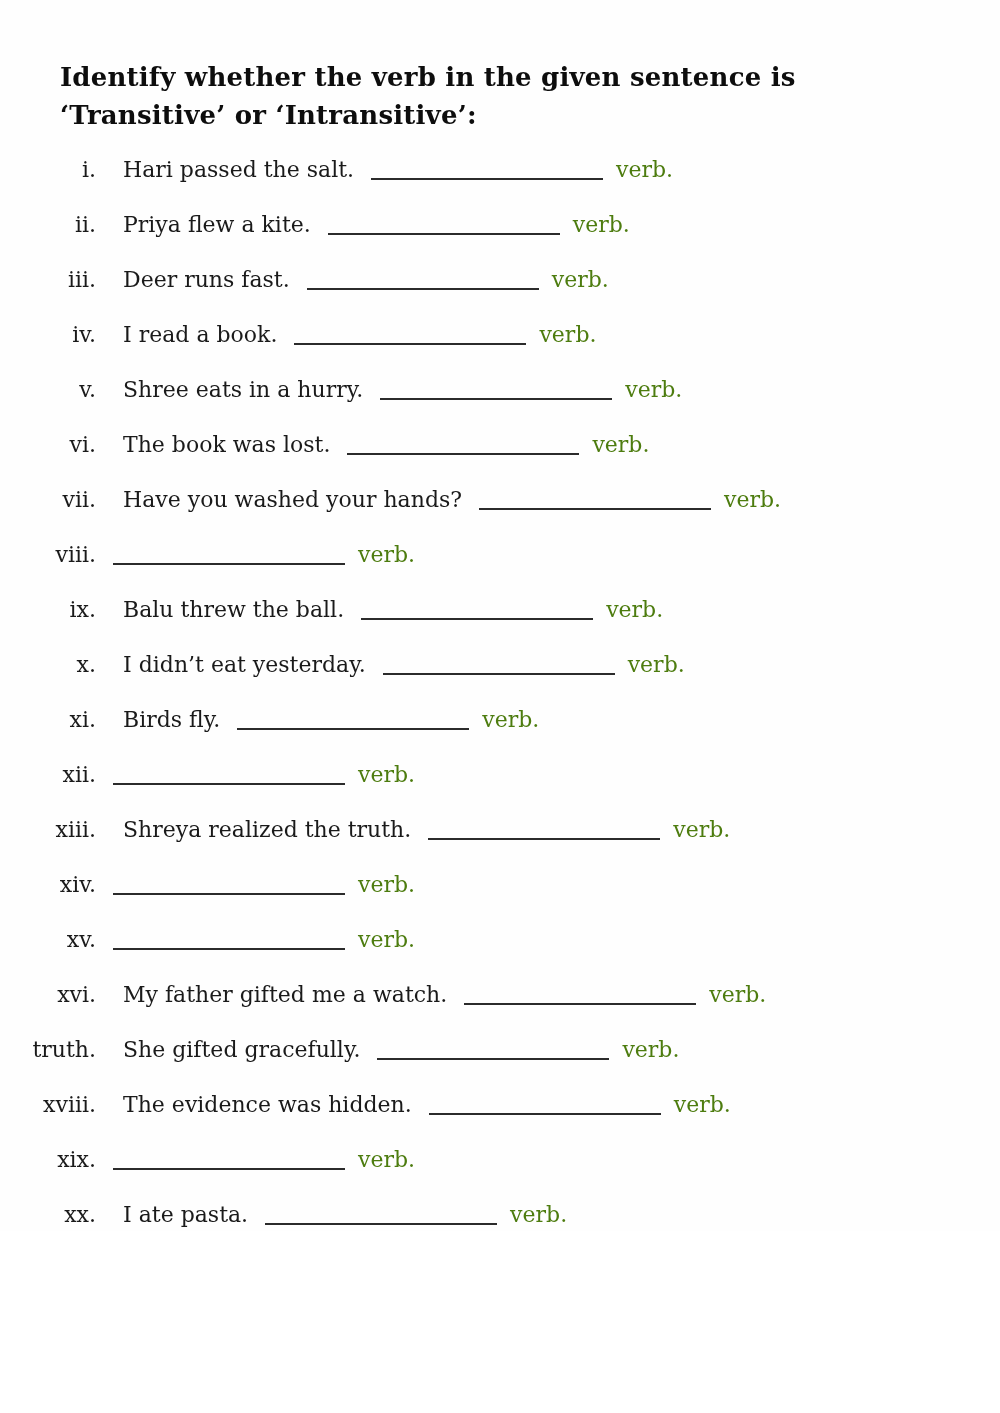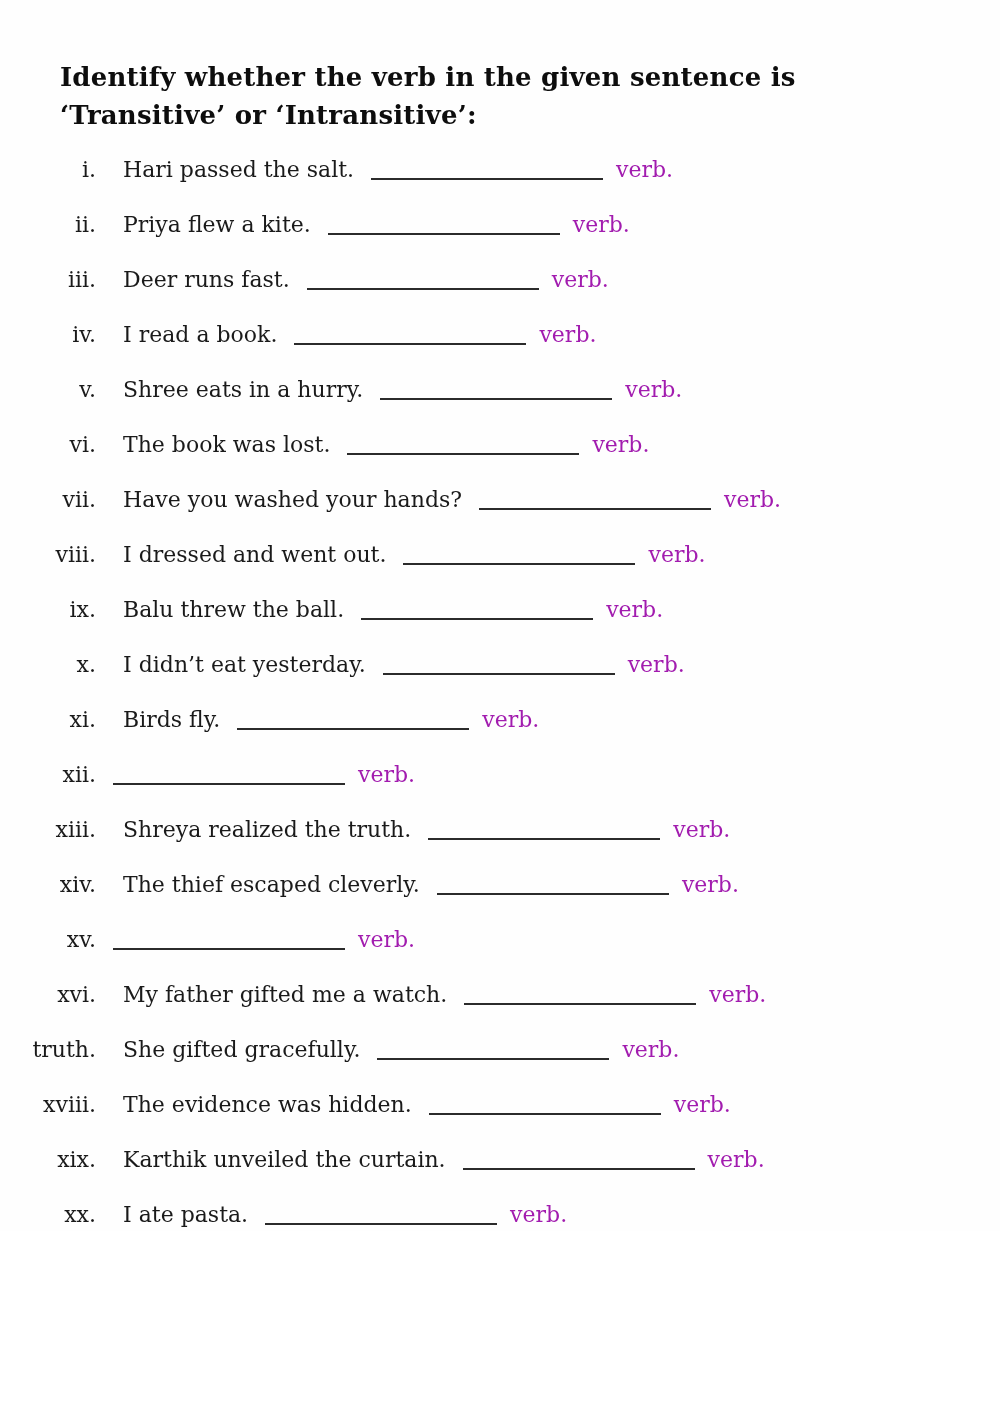--- a/index.html
+++ b/index.html
@@ -50,21 +50,21 @@
     width: 232px;
     height: 0;
     border-bottom: 2px solid #2b2b2b;
     vertical-align: baseline;
     transform: translateY(3px);
     margin-left: 17px;
     margin-right: 13px;
     cursor: text;
   }
   .suffix {
-    color: #a21caf;
+    color: #4d7c0f;
   }
 </style>
 </head>
 <body>
 
 <div class="page">
   <h1 class="title">Identify whether the verb in the given sentence is ‘Transitive’ or ‘Intransitive’:</h1>
   <div class="items" id="items">
   <div class="row">
     <span class="num">i.</span>
@@ -110,21 +110,20 @@
 
   <div class="row">
     <span class="num">vii.</span>
     <span class="sentence">Have you washed your hands?</span>
     <span class="blank"></span>
     <span class="suffix">verb.</span>
   </div>
 
   <div class="row">
     <span class="num">viii.</span>
-    <span class="sentence">I dressed and went out.</span>
     <span class="blank"></span>
     <span class="suffix">verb.</span>
   </div>
 
   <div class="row">
     <span class="num">ix.</span>
     <span class="sentence">Balu threw the ball.</span>
     <span class="blank"></span>
     <span class="suffix">verb.</span>
   </div>
@@ -151,21 +150,20 @@
 
   <div class="row">
     <span class="num">xiii.</span>
     <span class="sentence">Shreya realized the truth.</span>
     <span class="blank"></span>
     <span class="suffix">verb.</span>
   </div>
 
   <div class="row">
     <span class="num">xiv.</span>
-    <span class="sentence">The thief escaped cleverly.</span>
     <span class="blank"></span>
     <span class="suffix">verb.</span>
   </div>
 
   <div class="row">
     <span class="num">xv.</span>
     <span class="blank"></span>
     <span class="suffix">verb.</span>
   </div>
 
@@ -185,21 +183,20 @@
 
   <div class="row">
     <span class="num">xviii.</span>
     <span class="sentence">The evidence was hidden.</span>
     <span class="blank"></span>
     <span class="suffix">verb.</span>
   </div>
 
   <div class="row">
     <span class="num">xix.</span>
-    <span class="sentence">Karthik unveiled the curtain.</span>
     <span class="blank"></span>
     <span class="suffix">verb.</span>
   </div>
 
   <div class="row">
     <span class="num">xx.</span>
     <span class="sentence">I ate pasta.</span>
     <span class="blank"></span>
     <span class="suffix">verb.</span>
   </div>

